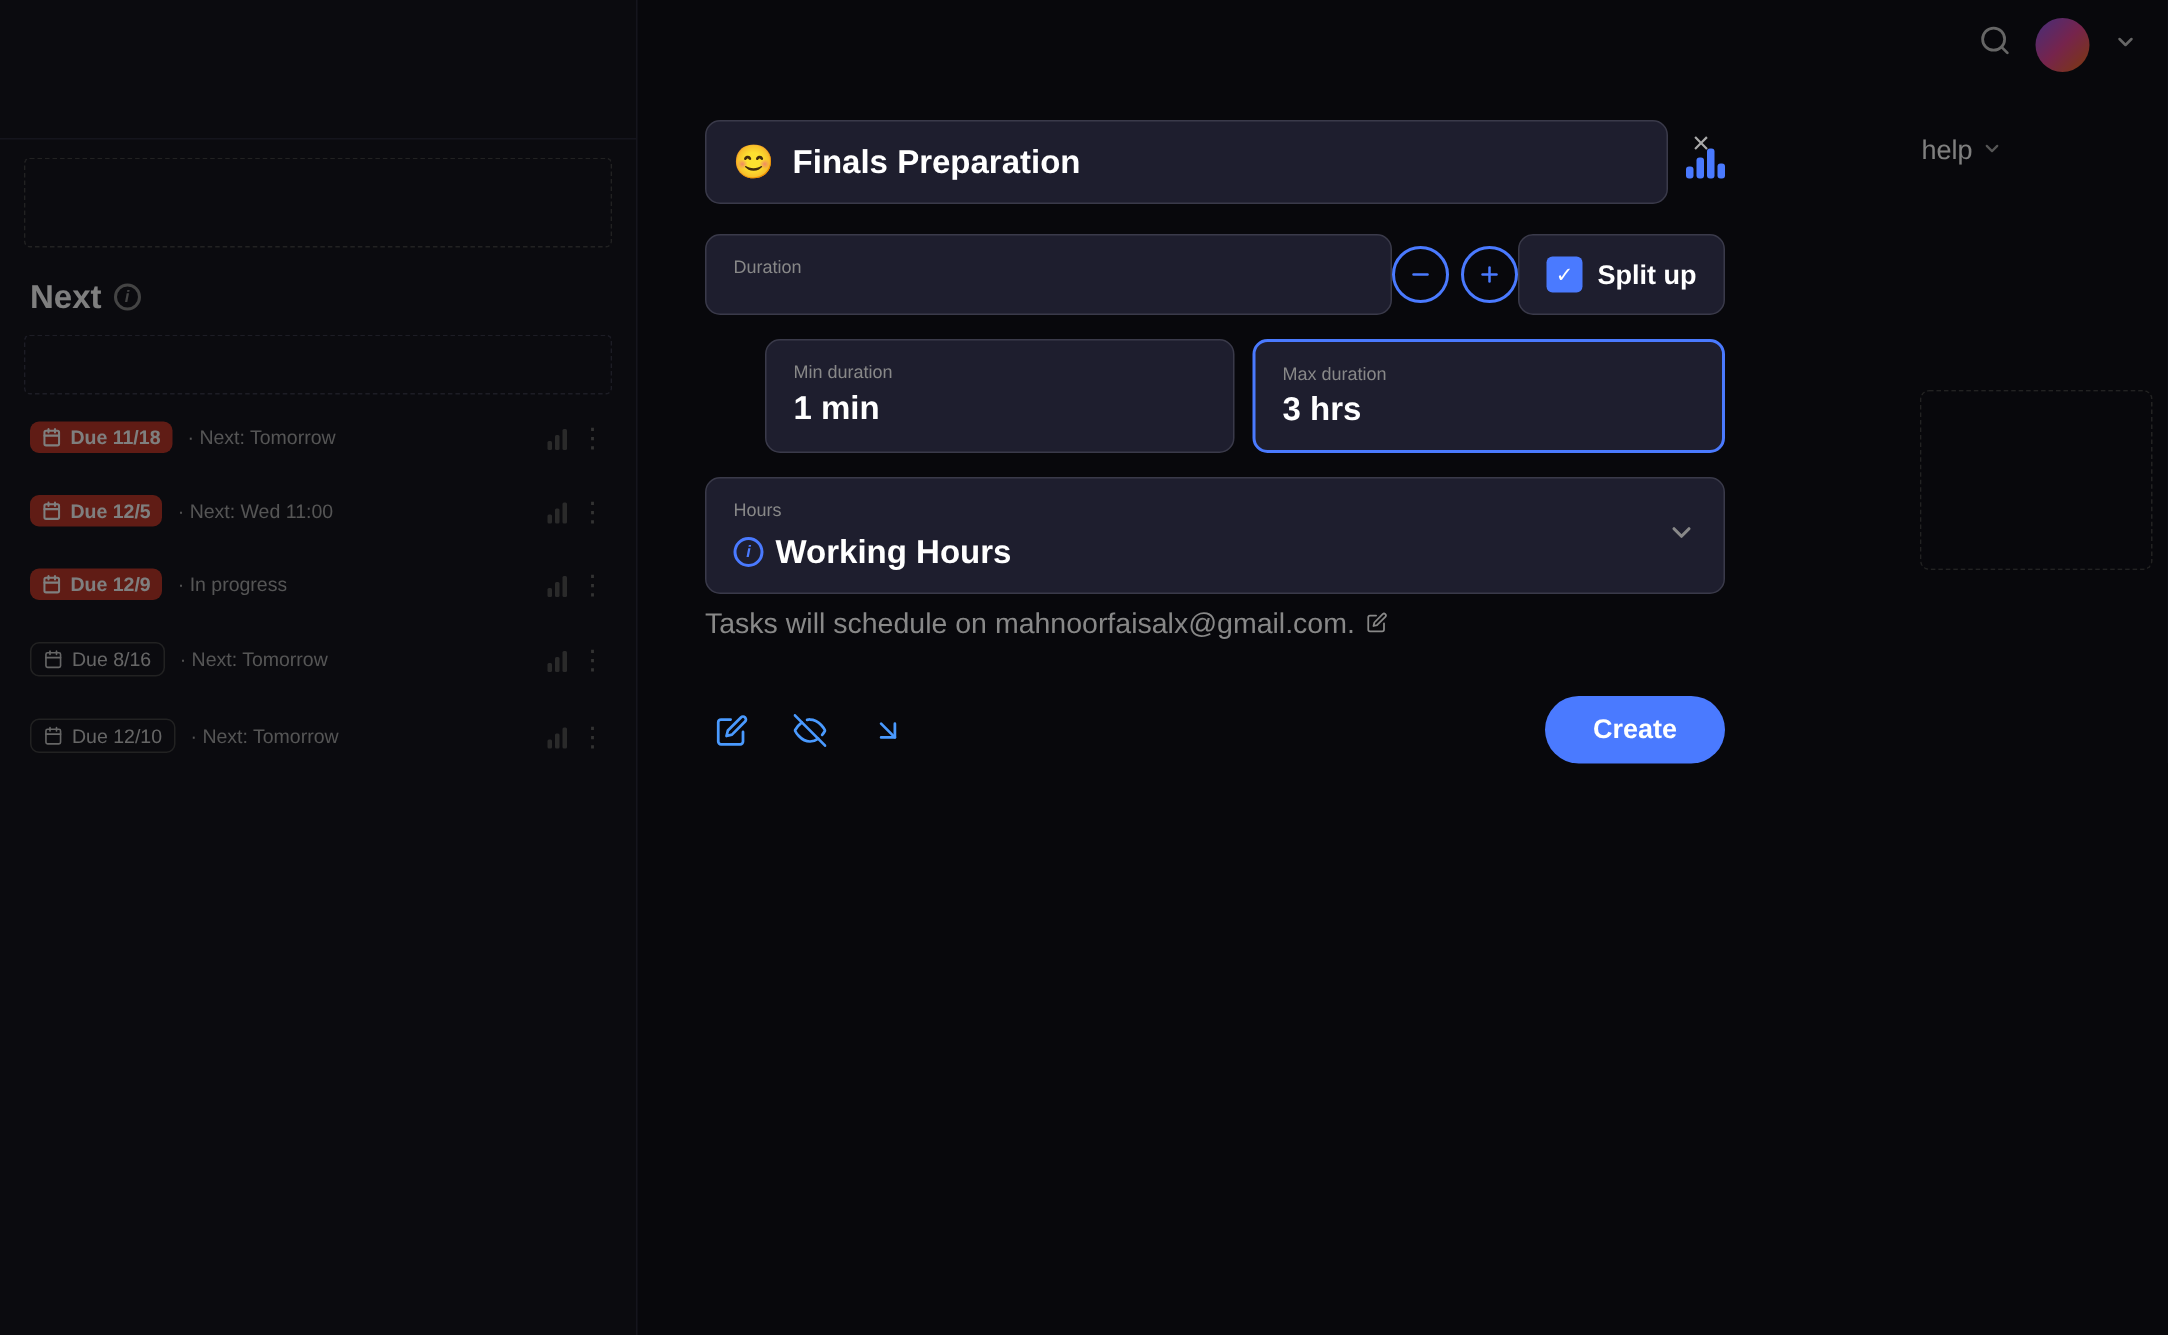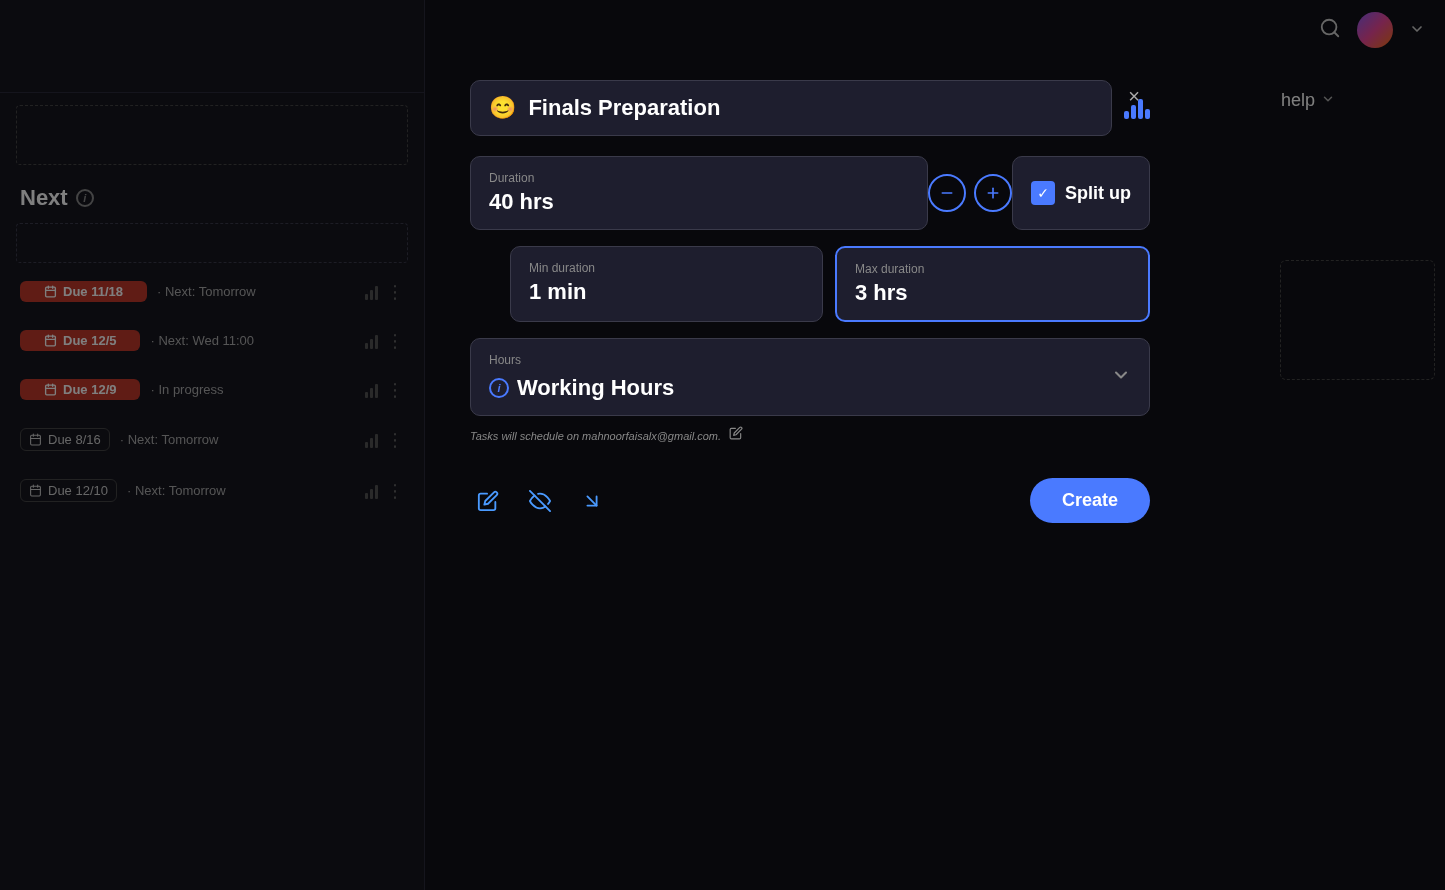--- a/index.html
+++ b/index.html
@@ -113,21 +113,21 @@
       cursor: pointer;
       position: relative;
     }
 
     .task-badge {
       display: flex;
       align-items: center;
       gap: 6px;
       background: #c0392b;
       border-radius: 6px;
-      padding: 3px 24px;
+      padding: 3px 8px;
       font-size: 13px;
       font-weight: 600;
       color: #fff;
       white-space: nowrap;
     }
 
     .task-badge-gray {
       display: flex;
       align-items: center;
       gap: 6px;
@@ -395,26 +395,25 @@
     }
 
     .chevron-down {
       color: #888;
       font-size: 18px;
     }
 
     
     .schedule-info {
       color: #888;
-      font-size: 11px;
+      font-size: 19px;
       margin-bottom: 16px;
       display: flex;
       align-items: flex-end;
       gap: 8px;
-      font-style: italic;
     }
 
     .edit-pencil {
       color: #888;
       cursor: pointer;
     }
 
     
     .schedule-row {
       display: flex;
@@ -660,21 +659,20 @@
       <span style="height:8px"></span>
       <span style="height:14px"></span>
       <span style="height:20px"></span>
       <span style="height:10px"></span>
     </div>
   </div>
 
   <div class="duration-row">
     <div class="duration-box">
       <div class="field-label">Duration</div>
-      <div class="field-value">40 hrs</div>
     </div>
     <div class="duration-controls">
       <button class="circle-btn">
         <svg width="16" height="16" viewBox="0 0 24 24" fill="none" stroke="currentColor" stroke-width="2.5" stroke-linecap="round">
             <line x1="5" y1="12" x2="19" y2="12"></line>
           </svg>
       </button>
       <button class="circle-btn">
         <svg width="16" height="16" viewBox="0 0 24 24" fill="none" stroke="currentColor" stroke-width="2.5" stroke-linecap="round">
             <line x1="12" y1="5" x2="12" y2="19"></line>

